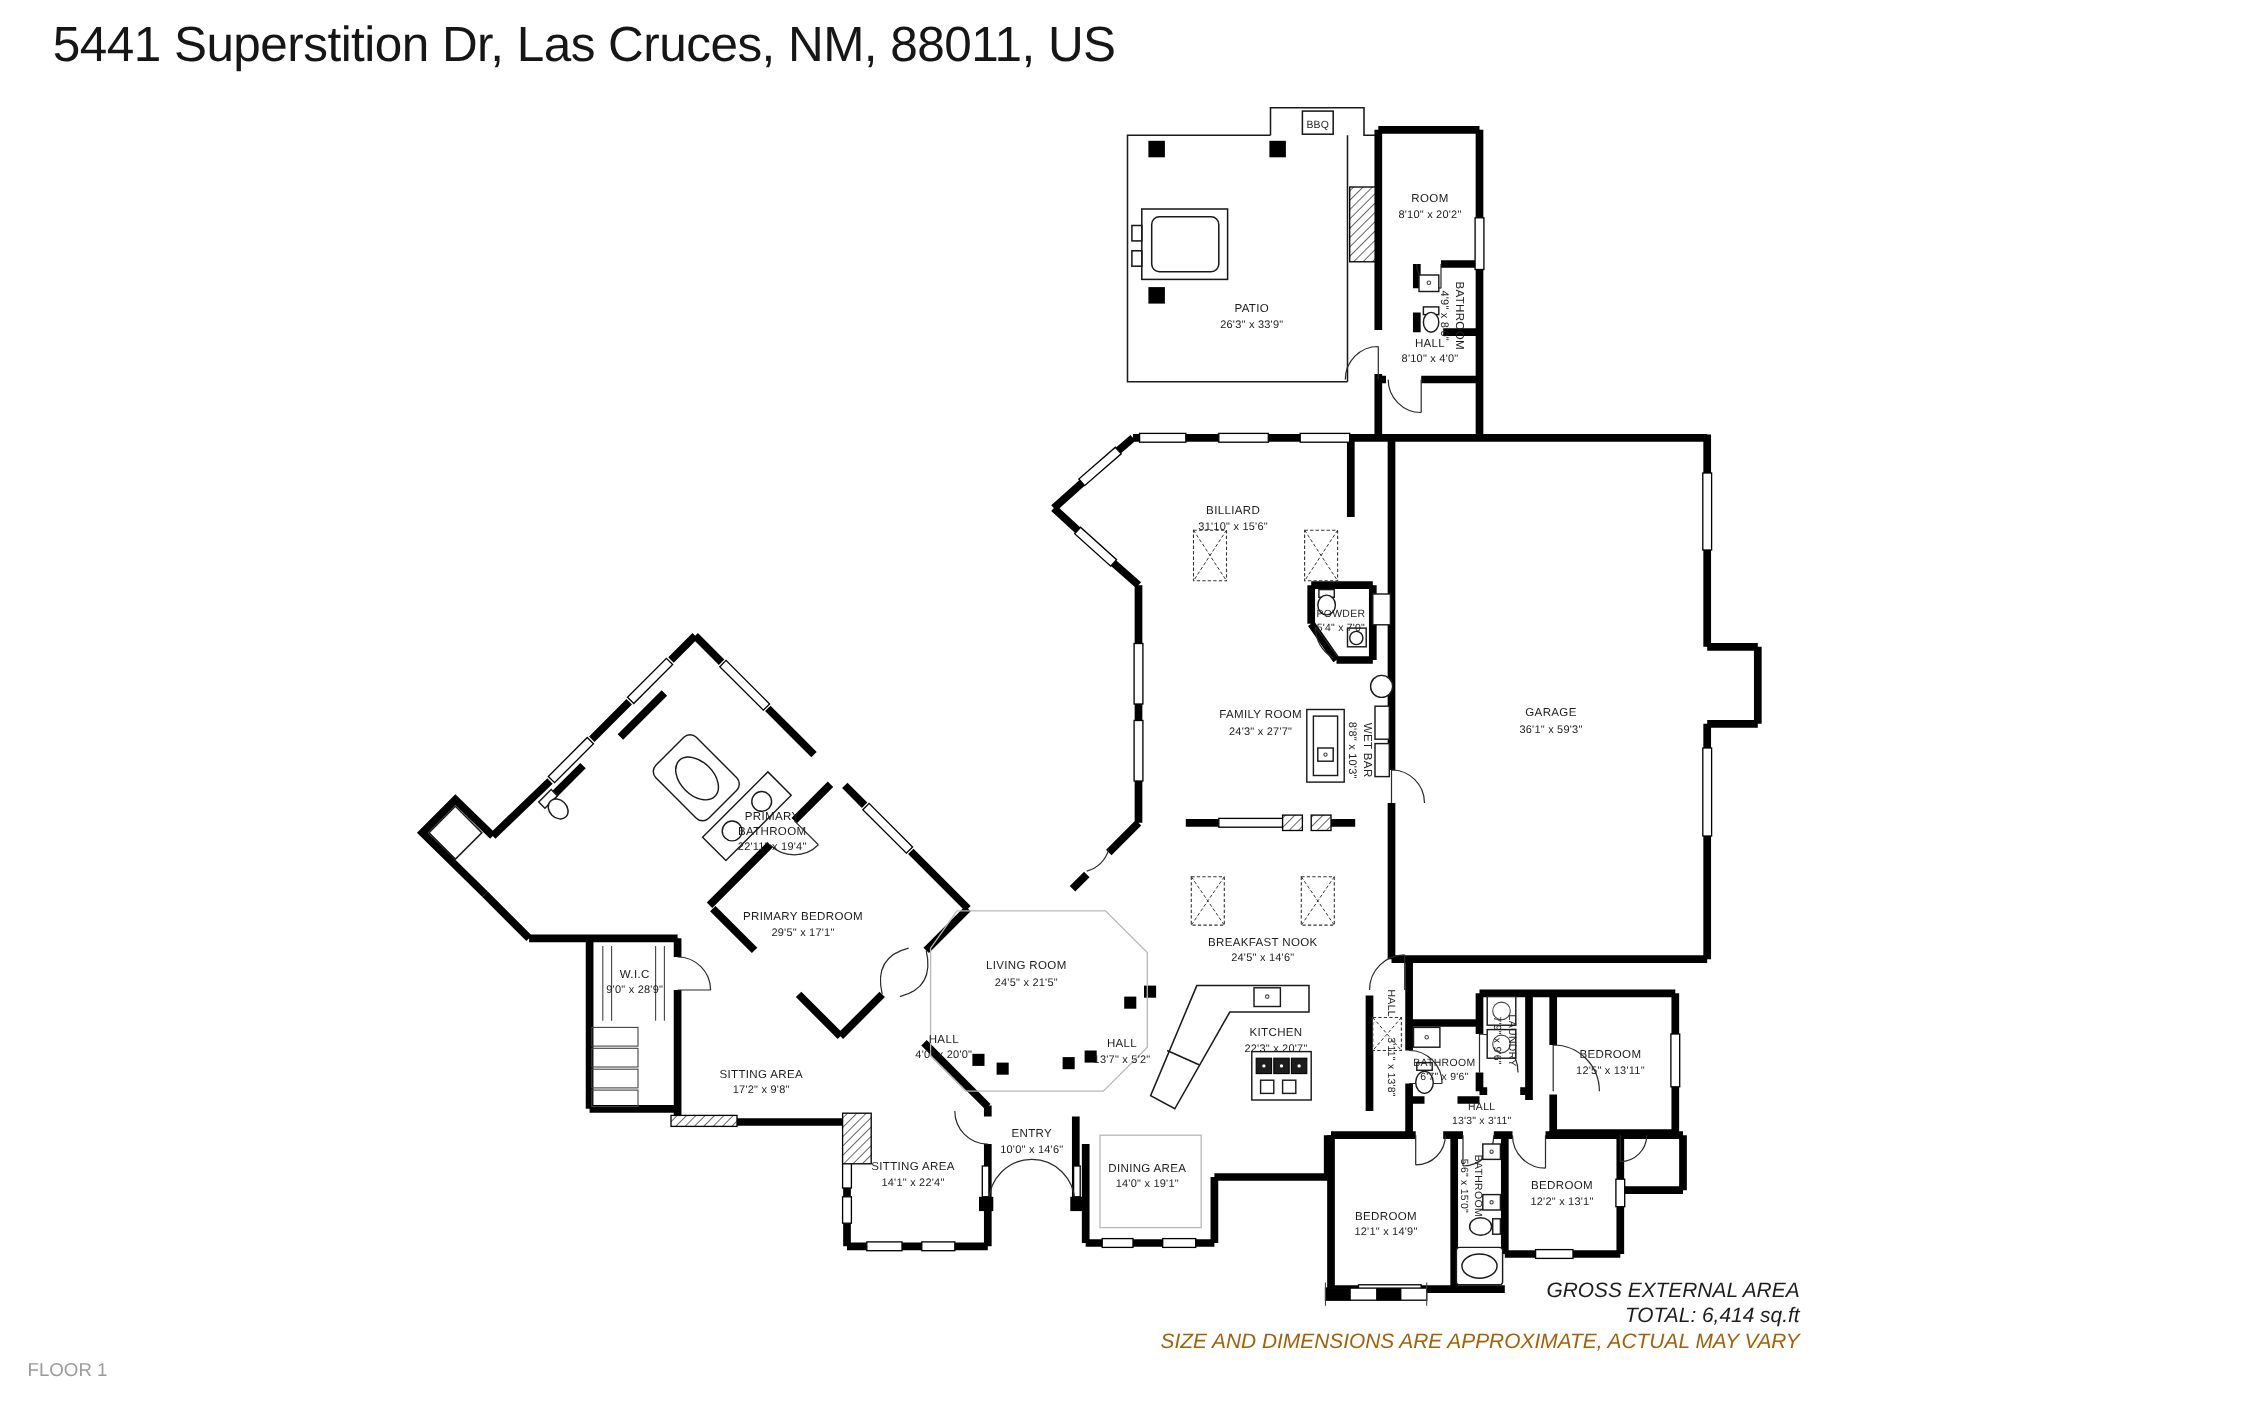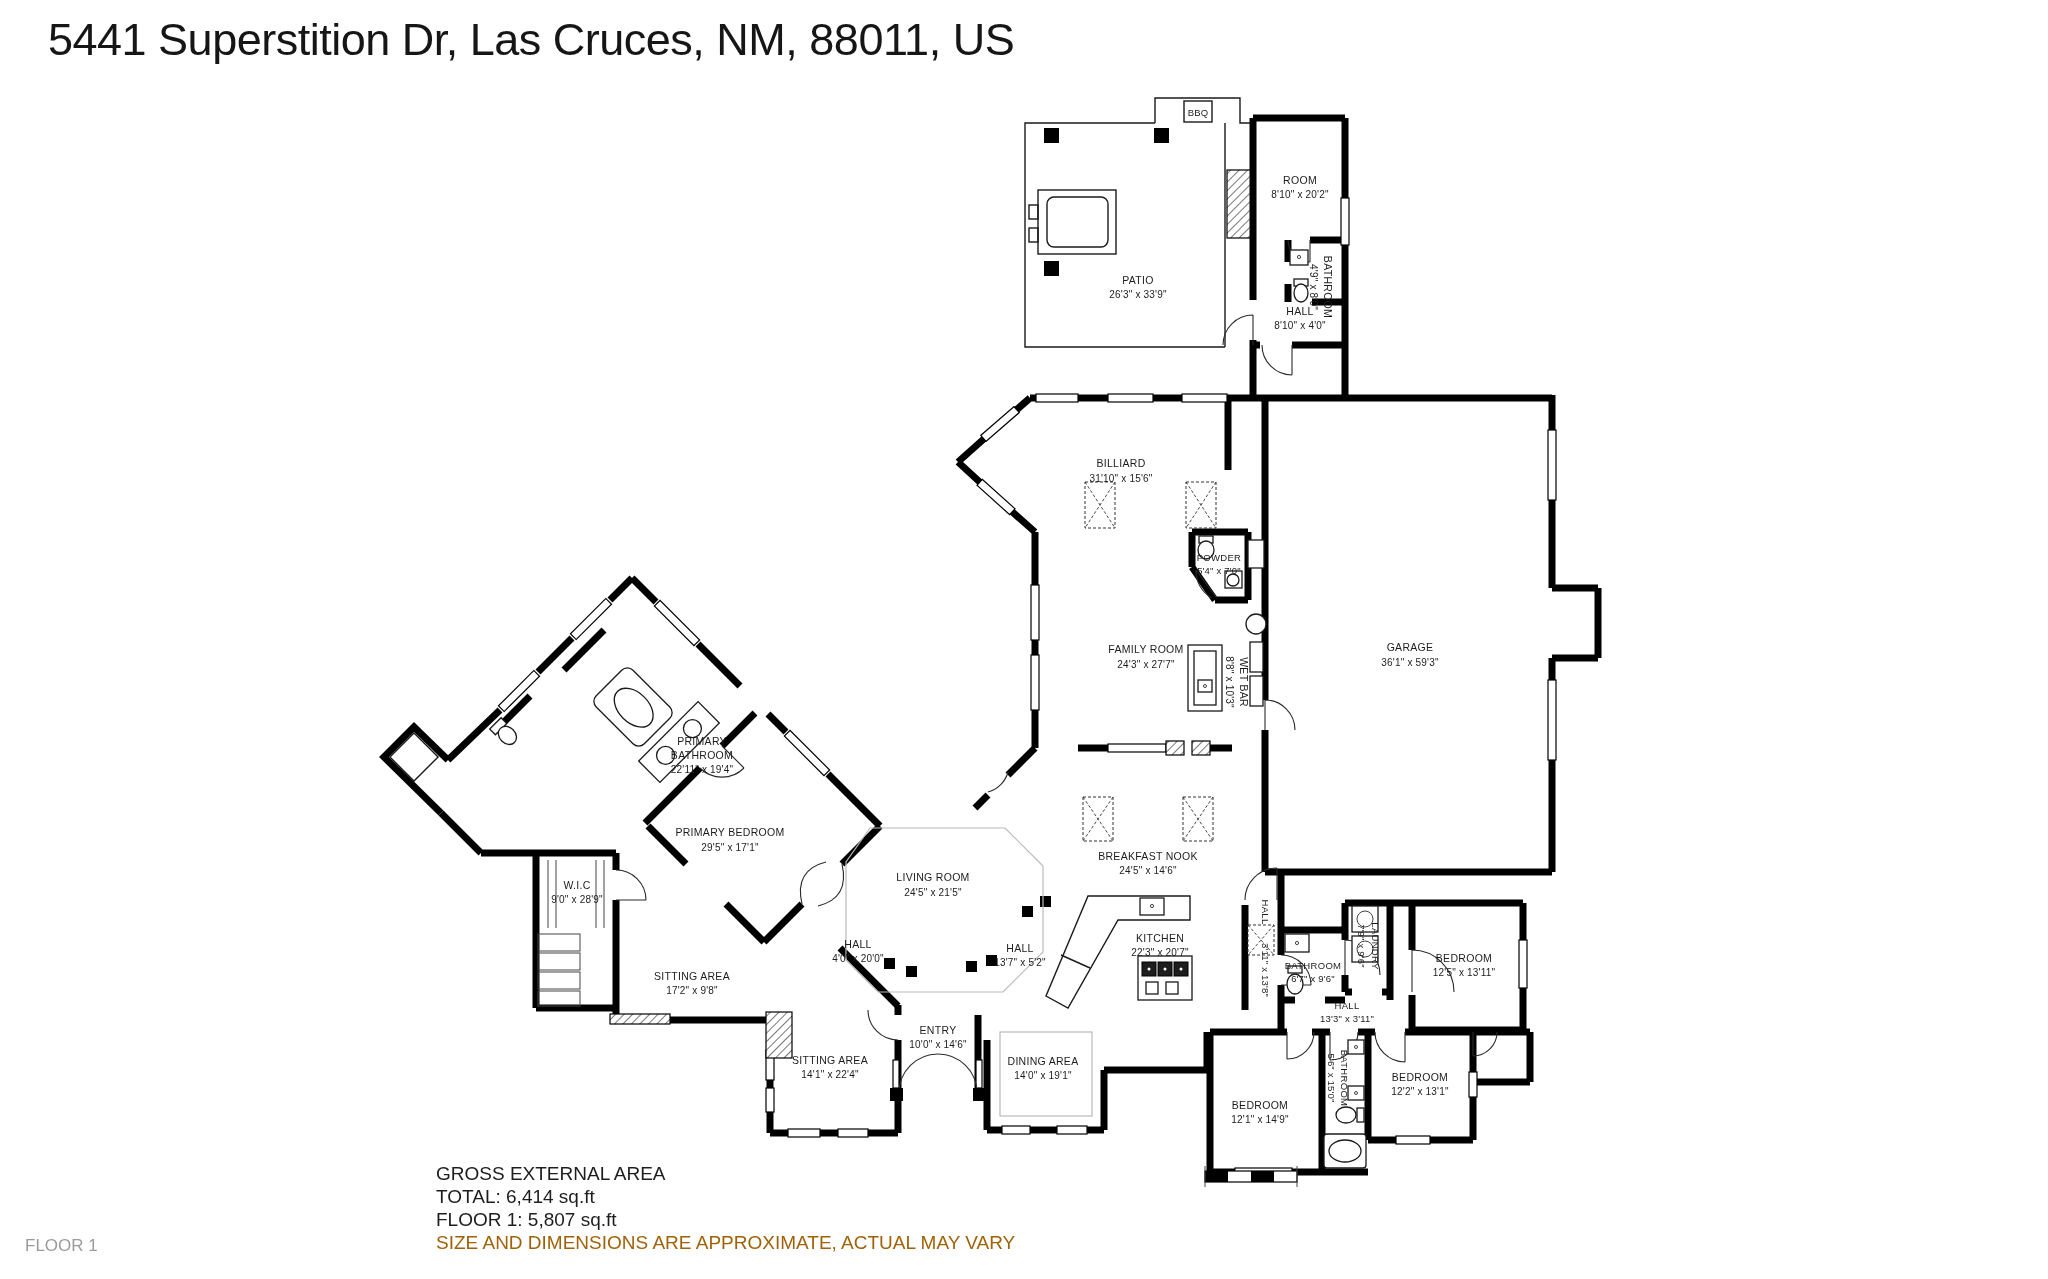--- a/index.html
+++ b/index.html
@@ -1,22 +1,22 @@
 <!DOCTYPE html>
 <html><head>
 <meta charset="utf-8">
 <style>
   html,body{margin:0;padding:0;background:#fff;}
   .stage{position:relative;width:2048px;height:1279px;background:#fff;overflow:hidden;
          font-family:"Liberation Sans",sans-serif;}
   .title{position:absolute;left:48px;top:14px;font-size:45px;font-weight:400;color:#161616;
          letter-spacing:-0.5px;white-space:nowrap;}
   .plan-svg{position:absolute;left:0;top:0;}
-  .footer{position:absolute;left:436px;top:1162px;width:1200px;text-align:left;
-          font-size:19px;line-height:23px;color:#1d1d1d;}
+  .footer{position:absolute;left:436px;top:1162px;width:1200px;text-align:right;
+          font-size:19px;line-height:23px;color:#1d1d1d;font-style:italic;}
   .footer .dim{color:#a16207;}
   .floor-tag{position:absolute;left:25px;top:1236px;font-size:17px;color:#9b9b9b;}
   
   .wall{stroke:#000;stroke-width:7;fill:none;}
   .thin{stroke:#1a1a1a;stroke-width:1.4;fill:none;}
   .thin2{stroke:#444;stroke-width:1;fill:none;}
   .tray{stroke:#b9b9b9;stroke-width:1.2;fill:none;}
   .win{fill:#fff;stroke:#000;stroke-width:1.2;}
   .arc{stroke:#2a2a2a;stroke-width:1.1;fill:none;}
   .post{fill:#000;stroke:none;}
@@ -393,18 +393,17 @@
       <text class="rl sm" x="1341" y="1078" transform="rotate(90 1341 1078)">BATHROOM</text>
       <text class="rd sm" x="1328" y="1078" transform="rotate(90 1328 1078)">5'6" x 15'0"</text>
       <text class="rl" x="1420" y="1081">BEDROOM</text>
       <text class="rd" x="1420" y="1095">12'2" x 13'1"</text>
     </g>
   </svg>
 
   <div class="footer">
     <div>GROSS EXTERNAL AREA</div>
     <div>TOTAL: 6,414 sq.ft</div>
-    <div>FLOOR 1: 5,807 sq.ft</div>
     <div class="dim">SIZE AND DIMENSIONS ARE APPROXIMATE, ACTUAL MAY VARY</div>
   </div>
 
   <div class="floor-tag">FLOOR 1</div>
 </div>
 
 </body></html>

